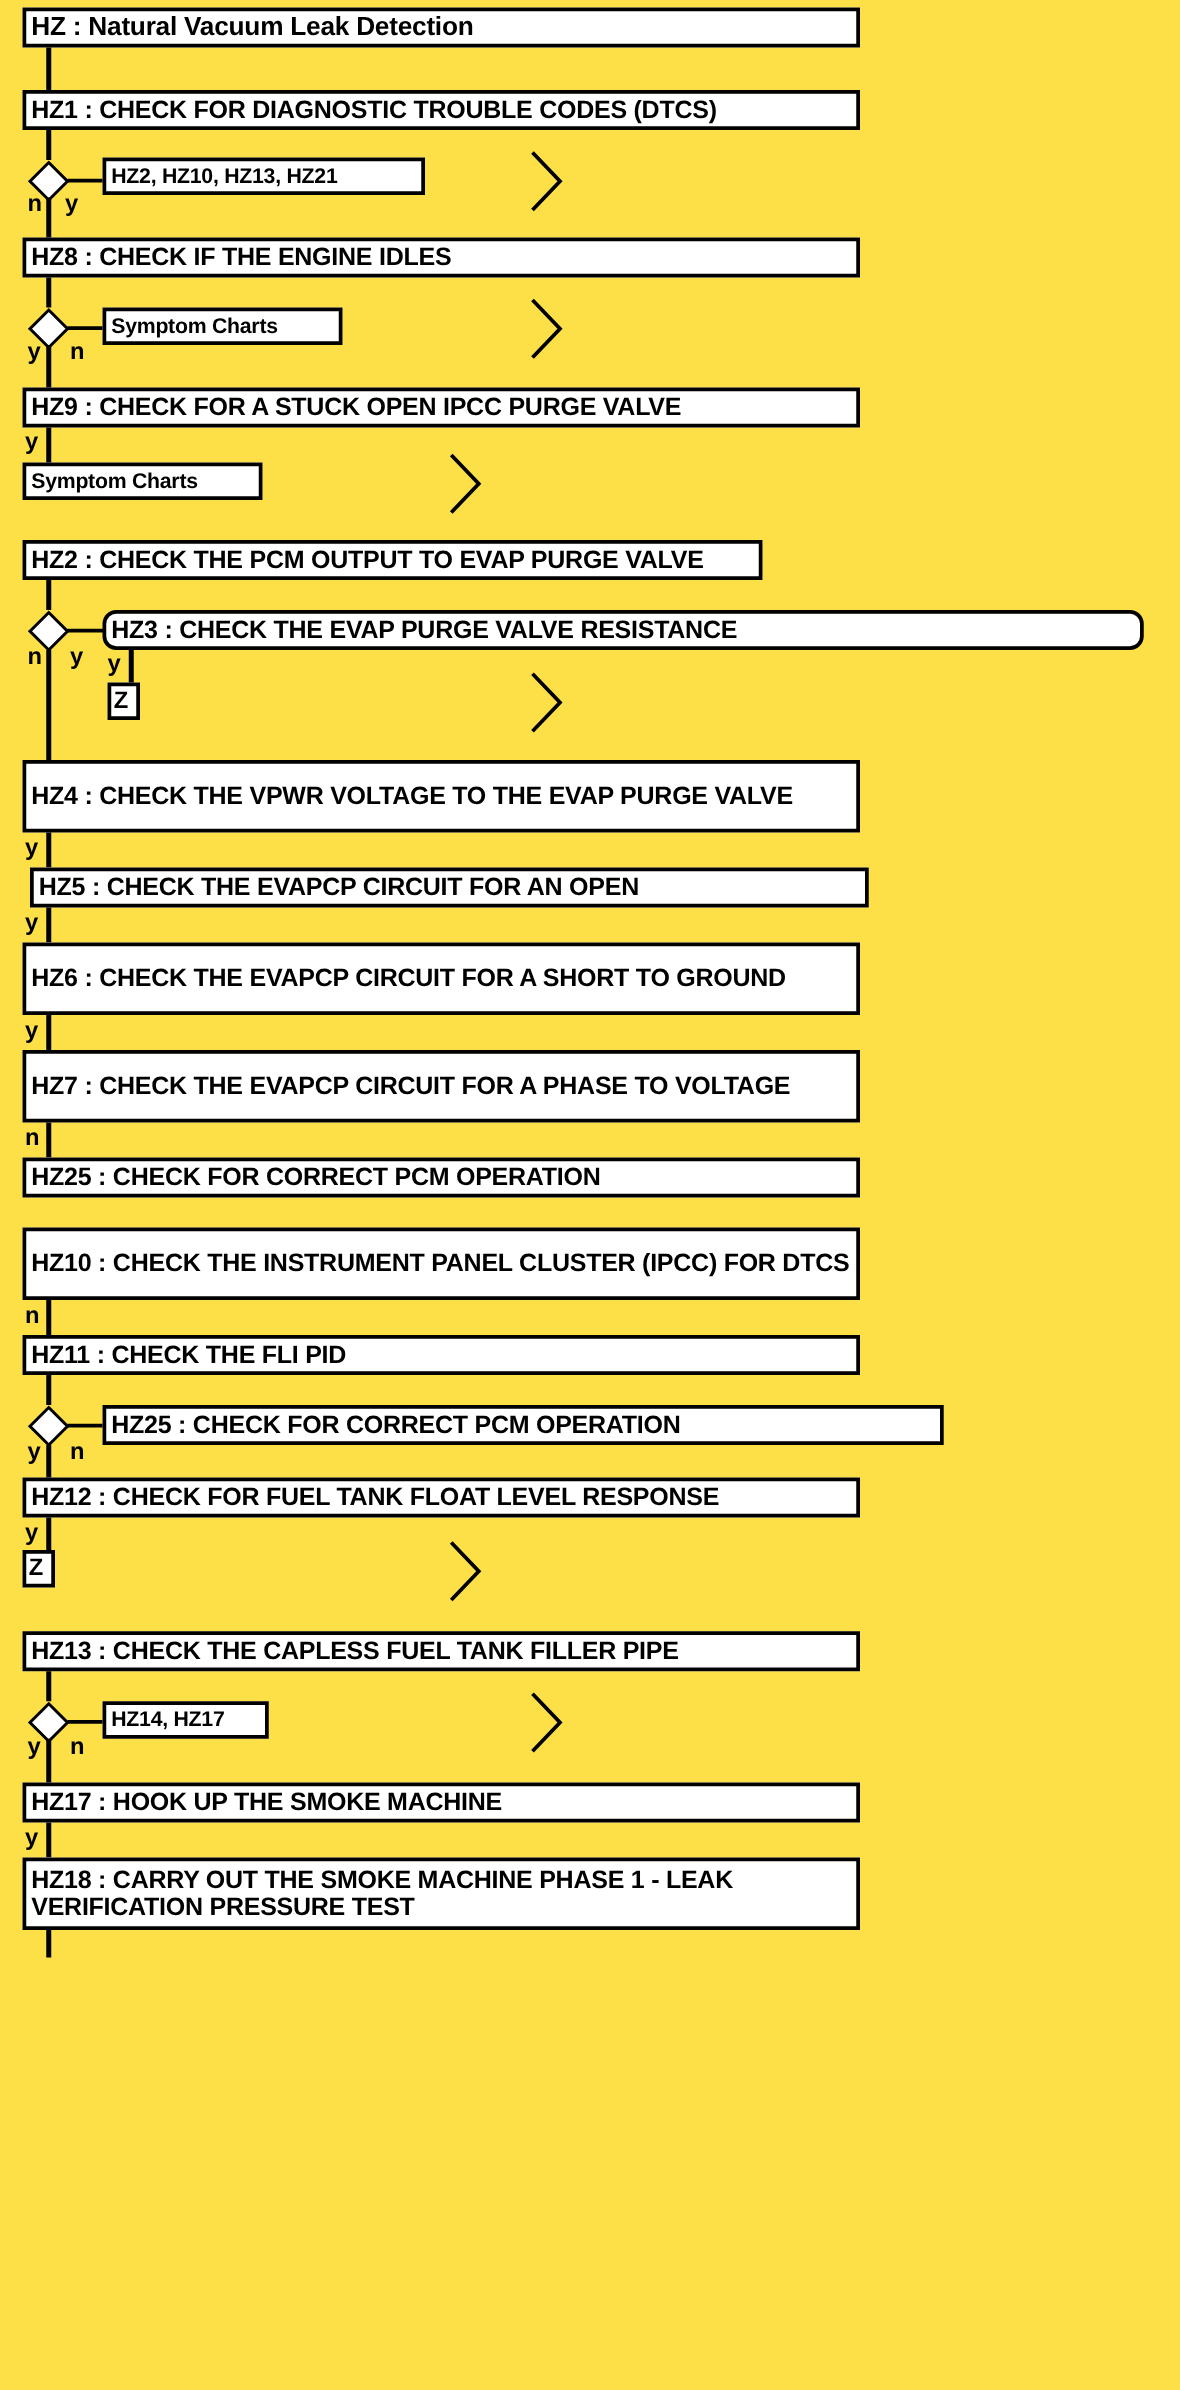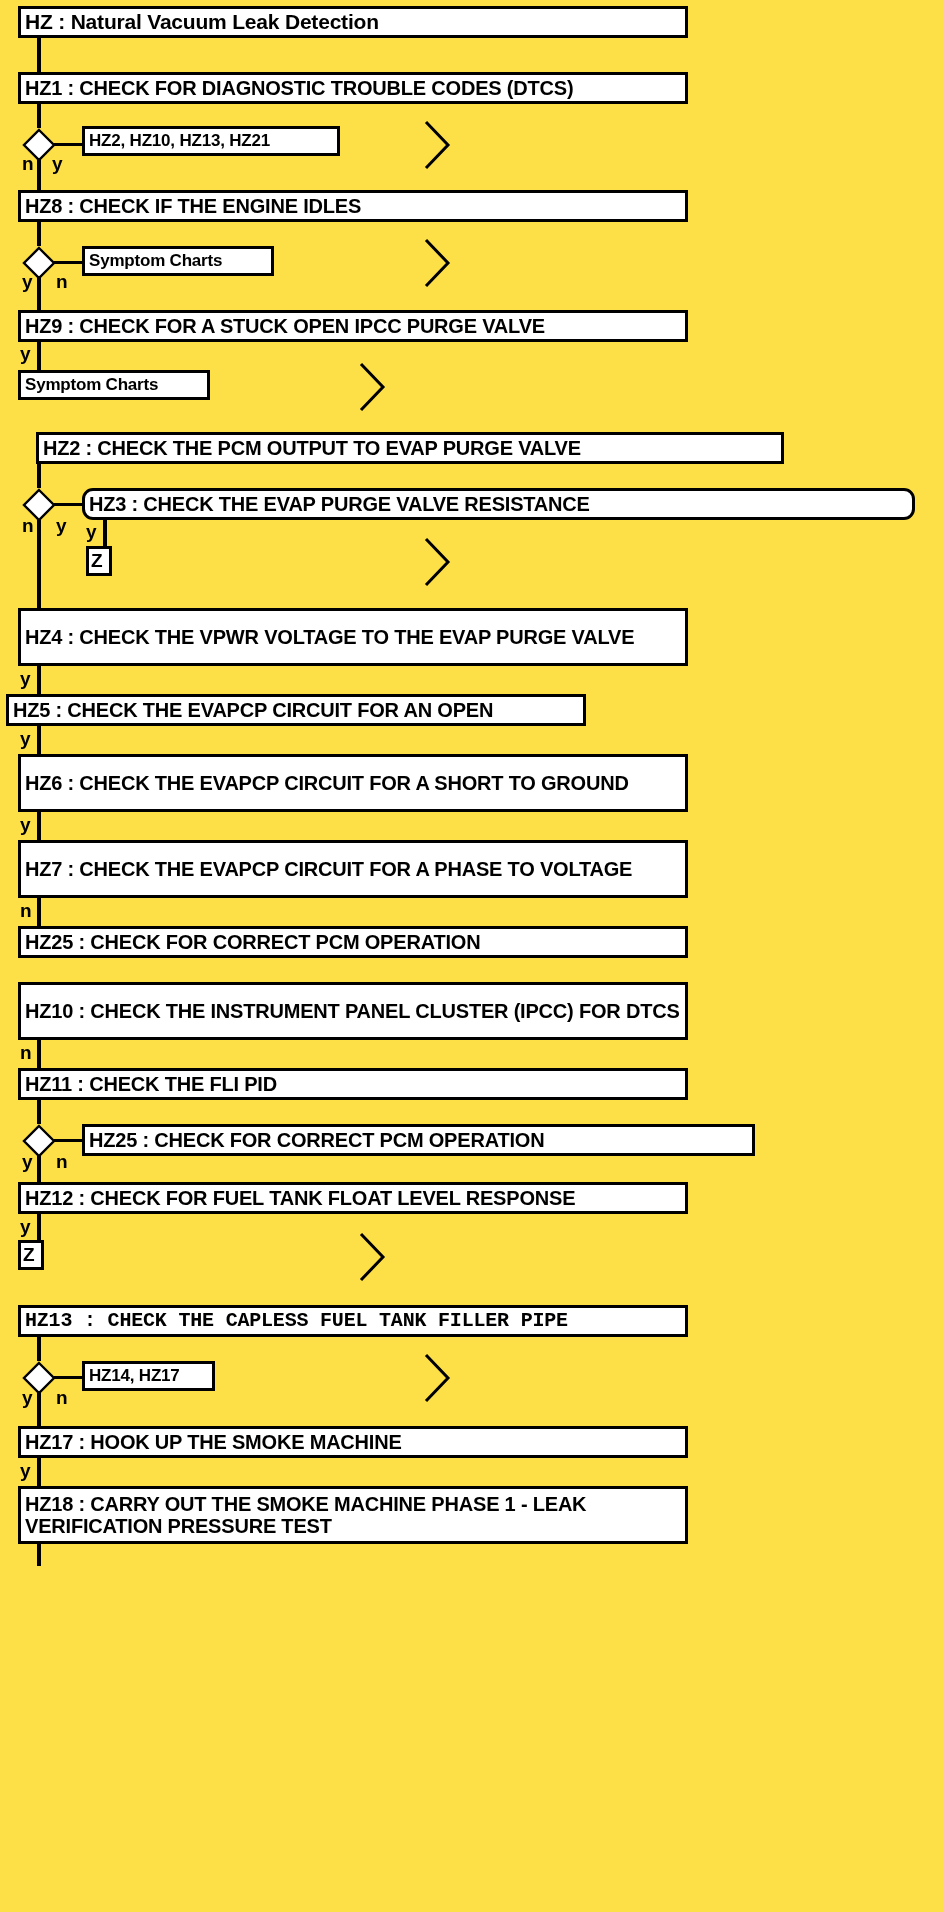--- a/index.html
+++ b/index.html
@@ -126,21 +126,21 @@
   <div class="box step" style="left:18px;top:310px;width:670px;height:32px;">HZ9 : CHECK FOR A STUCK OPEN IPCC PURGE VALVE</div>
   <div class="vline" style="left:37px;top:342px;height:30px;"></div>
   <div class="blabel" style="left:20px;top:344px;">y</div>
   <div class="box ref" style="left:18px;top:370px;width:192px;height:30px;">Symptom Charts</div>
   <div class="chevron" style="left:355px;top:360px;">
     <svg width="34" height="54" viewBox="0 0 34 54">
       <polyline points="6,4 28,27 6,50" fill="none" stroke="#000000" stroke-width="3"></polyline>
     </svg>
   </div>
 
-  <div class="box step" style="left:36px;top:432px;width:748px;height:32px;">HZ2 : CHECK THE PCM OUTPUT TO EVAP PURGE VALVE</div>
+  <div class="box step" style="left:18px;top:432px;width:592px;height:32px;">HZ2 : CHECK THE PCM OUTPUT TO EVAP PURGE VALVE</div>
   <div class="vline" style="left:37px;top:464px;height:24px;"></div>
 
   <div class="diamond" style="left:22px;top:488px;">
     <svg width="34" height="34" viewBox="0 0 34 34">
       <polygon points="17,2 32,17 17,32 2,17" fill="#ffffff" stroke="#000000" stroke-width="2.4"></polygon>
     </svg>
   </div>
   <div class="hline" style="left:54px;top:503px;width:30px;"></div>
   <div class="box step" style="left:82px;top:488px;width:833px;height:32px;border-radius:11px;">HZ3 : CHECK THE EVAP PURGE VALVE RESISTANCE</div>
   <div class="blabel" style="left:22px;top:516px;">n</div>
@@ -154,21 +154,21 @@
       <polyline points="6,4 28,27 6,50" fill="none" stroke="#000000" stroke-width="3"></polyline>
     </svg>
   </div>
 
   <div class="vline" style="left:37px;top:520px;height:90px;"></div>
 
   <div class="box step" style="left:18px;top:608px;width:670px;height:58px;">HZ4 : CHECK THE VPWR VOLTAGE TO THE EVAP PURGE VALVE</div>
   <div class="vline" style="left:37px;top:666px;height:28px;"></div>
   <div class="blabel" style="left:20px;top:669px;">y</div>
 
-  <div class="box step" style="left:6px;top:694px;width:580px;height:32px;">HZ5 : CHECK THE EVAPCP CIRCUIT FOR AN OPEN</div>
+  <div class="box step" style="left:24px;top:694px;width:671px;height:32px;">HZ5 : CHECK THE EVAPCP CIRCUIT FOR AN OPEN</div>
   <div class="vline" style="left:37px;top:726px;height:28px;"></div>
   <div class="blabel" style="left:20px;top:729px;">y</div>
 
   <div class="box step" style="left:18px;top:754px;width:670px;height:58px;">HZ6 : CHECK THE EVAPCP CIRCUIT FOR A SHORT TO GROUND</div>
   <div class="vline" style="left:37px;top:812px;height:28px;"></div>
   <div class="blabel" style="left:20px;top:815px;">y</div>
 
   <div class="box step" style="left:18px;top:840px;width:670px;height:58px;">HZ7 : CHECK THE EVAPCP CIRCUIT FOR A PHASE TO VOLTAGE</div>
   <div class="vline" style="left:37px;top:898px;height:28px;"></div>
   <div class="blabel" style="left:20px;top:901px;">n</div>
@@ -196,21 +196,21 @@
   <div class="box step" style="left:18px;top:1182px;width:670px;height:32px;">HZ12 : CHECK FOR FUEL TANK FLOAT LEVEL RESPONSE</div>
   <div class="vline" style="left:37px;top:1214px;height:28px;"></div>
   <div class="blabel" style="left:20px;top:1217px;">y</div>
   <div class="box zbox" style="left:18px;top:1240px;width:26px;height:30px;">Z</div>
   <div class="chevron" style="left:355px;top:1230px;">
     <svg width="34" height="54" viewBox="0 0 34 54">
       <polyline points="6,4 28,27 6,50" fill="none" stroke="#000000" stroke-width="3"></polyline>
     </svg>
   </div>
 
-  <div class="box step" style="left:18px;top:1305px;width:670px;height:32px;font-family:Liberation Mono, monospace;">HZ13 : CHECK THE CAPLESS FUEL TANK FILLER PIPE</div>
+  <div class="box step" style="left:18px;top:1305px;width:670px;height:32px;">HZ13 : CHECK THE CAPLESS FUEL TANK FILLER PIPE</div>
   <div class="vline" style="left:37px;top:1337px;height:24px;"></div>
 
   <div class="diamond" style="left:22px;top:1361px;">
     <svg width="34" height="34" viewBox="0 0 34 34">
       <polygon points="17,2 32,17 17,32 2,17" fill="#ffffff" stroke="#000000" stroke-width="2.4"></polygon>
     </svg>
   </div>
   <div class="hline" style="left:54px;top:1376px;width:30px;"></div>
   <div class="box ref" style="left:82px;top:1361px;width:133px;height:30px;">HZ14, HZ17</div>
   <div class="blabel" style="left:22px;top:1388px;">y</div>

